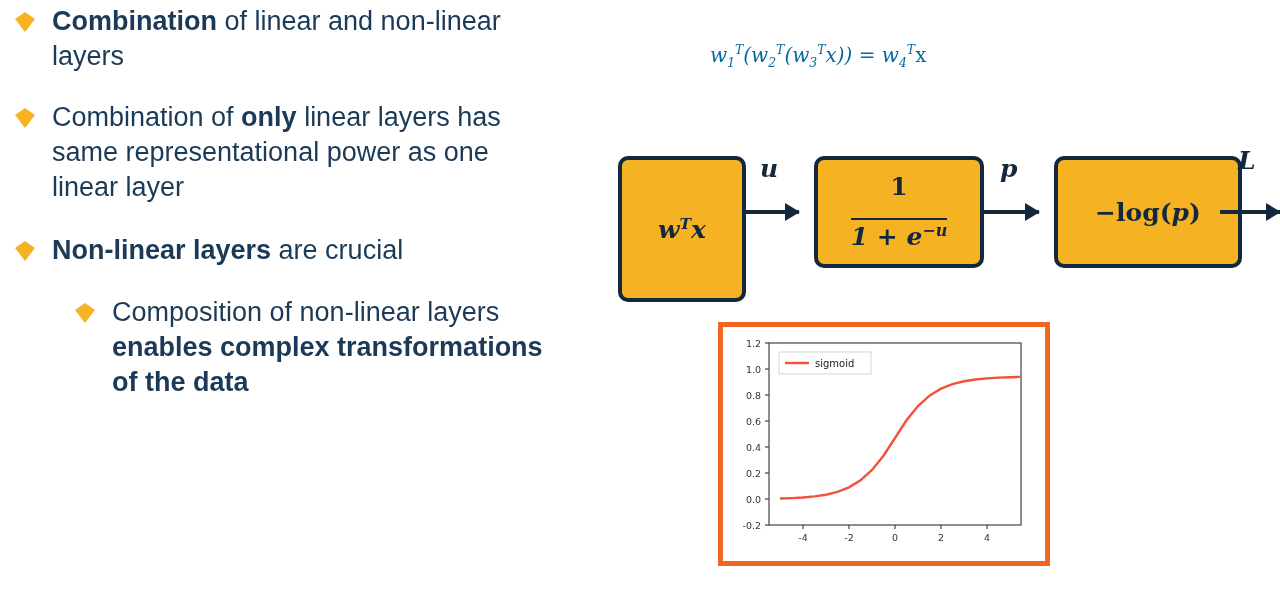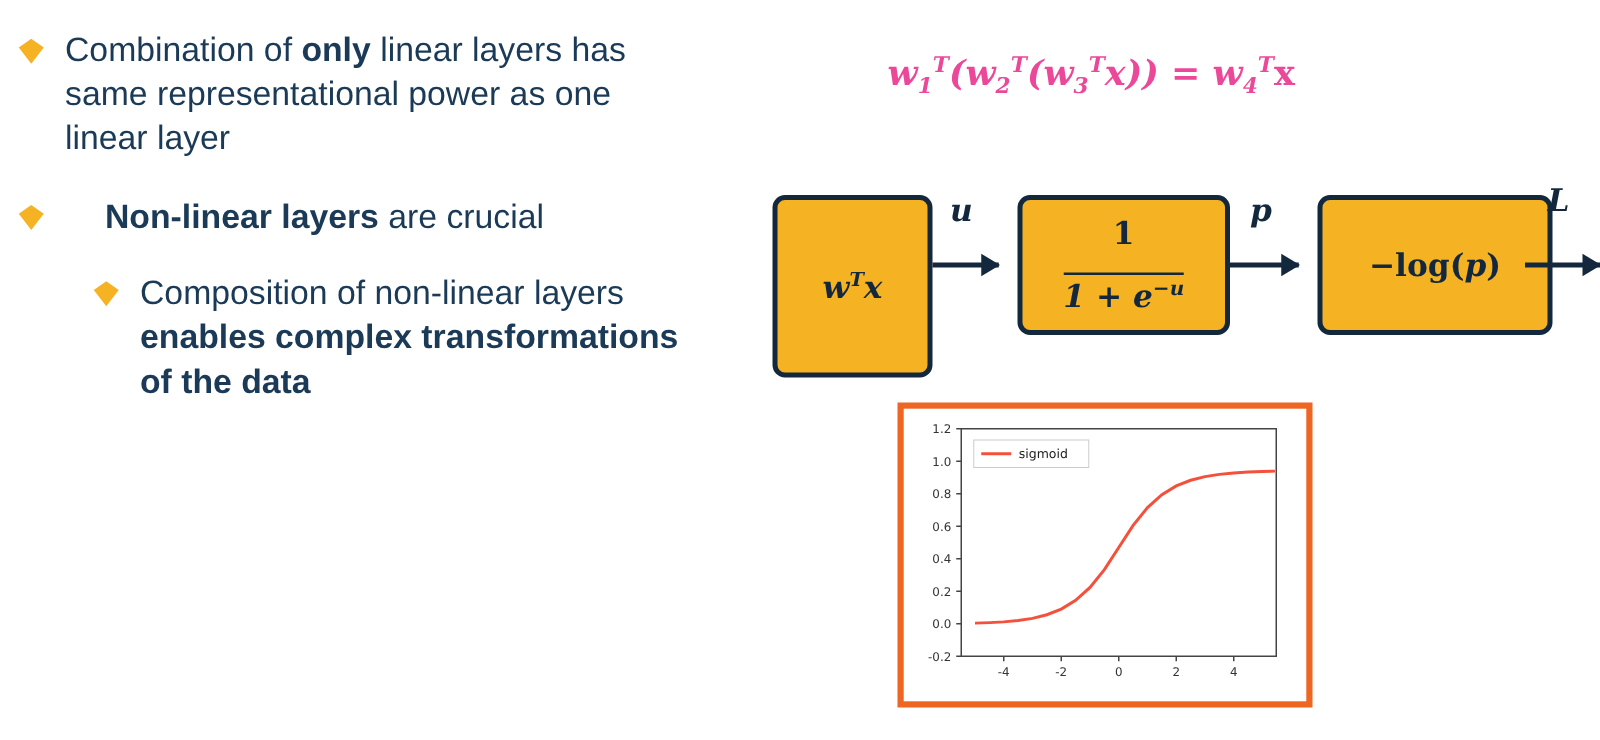--- a/index.html
+++ b/index.html
@@ -65,23 +65,23 @@
     width: 680px;
     height: 592px;
   }
 
   #formula {
     position: absolute;
     left: 110px;
     top: 42px;
     font-family: "DejaVu Serif", serif;
     font-style: italic;
-    font-weight: bold;
-    font-size: 28px;
-    color: #ec4899;
+    font-weight: normal;
+    font-size: 20px;
+    color: #0369a1;
     white-space: nowrap;
   }
   #formula .sub  { font-size: 0.62em; vertical-align: sub; font-style: italic; }
   #formula .sup  { font-size: 0.62em; vertical-align: super; font-style: italic; }
   #formula .up   { font-style: normal; }
 
   
   #pipeline {
     position: absolute;
     left: 14px;
@@ -179,33 +179,43 @@
     font-family: "DejaVu Sans", sans-serif;
     font-size: 10px;
     fill: #222222;
   }
 </style>
 </head>
 <body>
 
 <div id="bullet-column">
 
+  <div class="bullet-row level-1" style="margin-top:4px;">
+    <span class="bullet-marker">
+      <svg width="22" height="22" viewBox="0 0 22 22">
+          <polygon points="11,1 21,8 11,21 1,8" fill="#f5b324"></polygon>
+        </svg>
+    </span>
+    <span class="bullet-text">
+      <b>Combination</b><span> of linear and non-linear layers</span>
+    </span>
+  </div>
 
   <div class="bullet-row level-1" style="margin-top:23px;">
     <span class="bullet-marker">
       <svg width="22" height="22" viewBox="0 0 22 22">
           <polygon points="11,1 21,8 11,21 1,8" fill="#f5b324"></polygon>
         </svg>
     </span>
     <span class="bullet-text">
       <span>Combination of </span><b>only</b><span> linear layers has same representational power as one linear layer</span>
     </span>
   </div>
 
-  <div class="bullet-row level-1" style="margin-top:28px;gap:32px;">
+  <div class="bullet-row level-1" style="margin-top:28px;">
     <span class="bullet-marker">
       <svg width="22" height="22" viewBox="0 0 22 22">
           <polygon points="11,1 21,8 11,21 1,8" fill="#f5b324"></polygon>
         </svg>
     </span>
     <span class="bullet-text">
       <b>Non-linear layers</b><span> are crucial</span>
     </span>
   </div>
 

